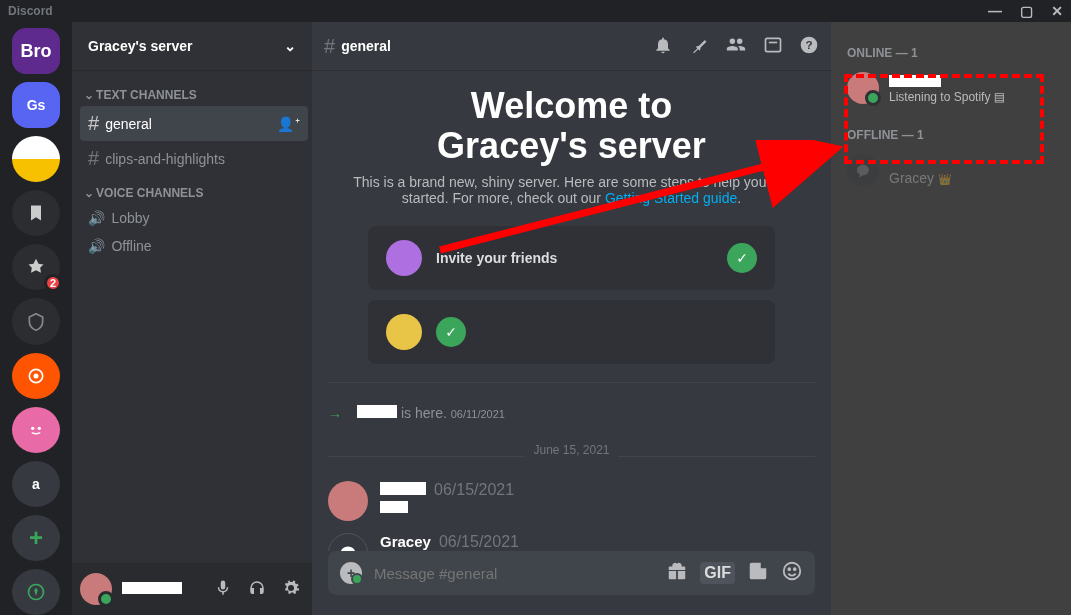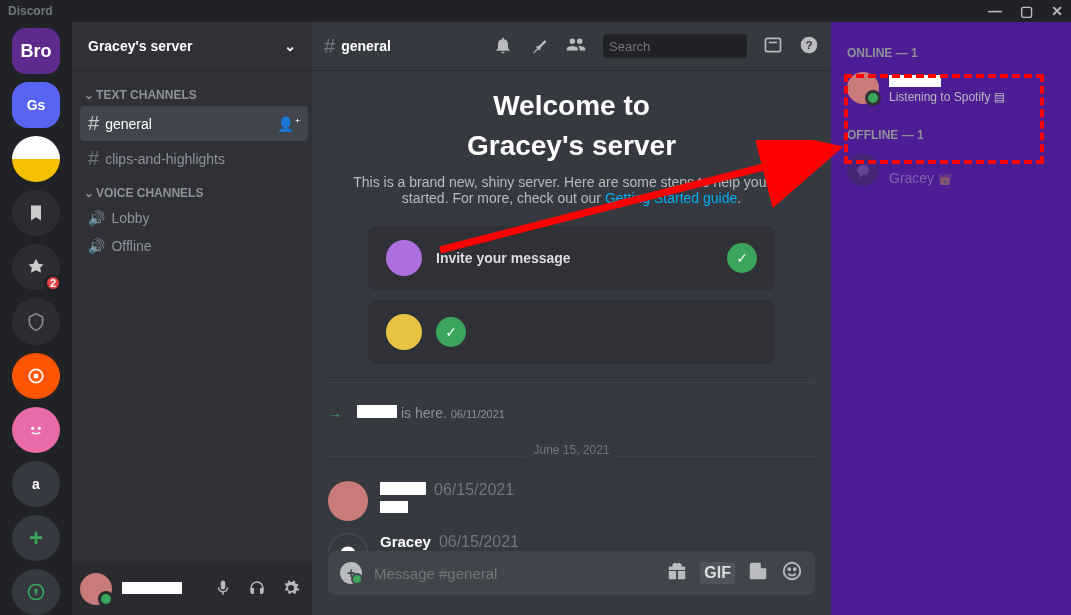--- a/index.html
+++ b/index.html
@@ -34,21 +34,21 @@
 .userbar .name .redact{background:#fff;width:60px;height:12px;display:inline-block;margin-left:2px}
 .userbar .ic{color:#b9bbbe;cursor:pointer;padding:4px}
 .chat{flex:1;background:#36393f;display:flex;flex-direction:column;min-width:0}
 .chat-header{height:48px;display:flex;align-items:center;padding:0 12px;box-shadow:0 1px 0 rgba(4,4,5,.2);gap:12px}
 .chat-header .title{display:flex;align-items:center;gap:6px;color:#fff;font-weight:600}
 .chat-header .icons{margin-left:auto;display:flex;align-items:center;gap:16px;color:#b9bbbe}
 .search{background:#202225;border-radius:4px;height:24px;width:144px;display:flex;align-items:center;padding:0 6px;color:#72767d;font-size:13px}
 .search input{background:transparent;border:none;outline:none;color:#dcddde;flex:1;font-size:13px}
 .messages{flex:1;overflow:auto;padding:16px 16px 0;position:relative}
 .welcome{text-align:center;margin-bottom:20px}
-.welcome h1{color:#fff;font-size:28px;font-weight:800;line-height:40px}
+.welcome h1{color:#fff;font-size:36px;font-weight:800;line-height:40px}
 .welcome p{color:#b9bbbe;font-size:14px;margin-top:8px}
 .welcome a{color:#00aff4;text-decoration:none}
 .card{background:#2f3136;border-radius:8px;padding:14px 18px;display:flex;align-items:center;gap:14px;margin:10px 40px;cursor:pointer}
 .card .badge{width:36px;height:36px;border-radius:50%}
 .card .b1{background:#ae6fe0}
 .card .b2{background:#e8c547}
 .card .txt{color:#dcddde;font-weight:600;flex:1}
 .card .chk{width:30px;height:30px;border-radius:50%;background:#3ba55c;display:flex;align-items:center;justify-content:center;color:#fff}
 .divider{display:flex;align-items:flex-end;color:#72767d;font-size:12px;margin:18px 0;gap:8px}
 .divider::before,.divider::after{content:'';flex:1;height:1px;background:#40444b}
@@ -60,21 +60,21 @@
 .msg .av.grace{background:#36393f;border:1px solid #4f545c;display:flex;align-items:center;justify-content:center}
 .msg .body{display:flex;flex-direction:column;gap:2px}
 .msg .hdr{display:flex;align-items:baseline;gap:8px}
 .msg .uname{color:#fff;font-weight:600;font-size:15px}
 .msg .ts{color:#72767d;font-size:16px}
 .msg .redact{background:#fff;width:46px;height:13px;display:inline-block}
 .composer{padding:0 16px 20px}
 .compbox{background:#40444b;border-radius:8px;height:44px;display:flex;align-items:center;padding:0 12px;gap:12px;color:#b9bbbe}
 .compbox input{flex:1;background:transparent;border:none;outline:none;color:#dcddde;font-size:15px}
 .compbox .ic{cursor:pointer;font-size:20px}
-.members{width:240px;background:#4c1d95;padding:16px 8px;position:relative}
+.members{width:240px;background:#404040;padding:16px 8px;position:relative}
 .mem-cat{color:#8e9297;font-size:12px;font-weight:600;text-transform:uppercase;padding:8px}
 .member{display:flex;align-items:flex-end;gap:10px;padding:4px 8px;border-radius:4px;cursor:pointer}
 .member .av{width:32px;height:32px;border-radius:50%;background:#c97a7a;position:relative;flex-shrink:0}
 .member .av.online::after{content:'';position:absolute;width:10px;height:10px;border-radius:50%;background:#3ba55c;bottom:-2px;right:-2px;border:3px solid #2f3136}
 .member .av.off{background:#36393f;display:flex;align-items:center;justify-content:center}
 .member .info{display:flex;flex-direction:column;font-size:14px}
 .member .nm{color:#dcddde;font-weight:500}
 .member .nm .redact{background:#fff;width:52px;height:12px;display:inline-block}
 .member .status{color:#b9bbbe;font-size:12px}
 .member.offline{opacity:.35}
@@ -206,45 +206,39 @@
       <div class="icons">
         <span class="ic"><svg width="20" height="20" viewBox="0 0 24 24" fill="#b9bbbe">
               <path d="M12 22a2 2 0 002-2h-4a2 2 0 002 2zm6-6V11a6 6 0 00-5-5.9V4a1 1 0 00-2 0v1.1A6 6 0 006 11v5l-2 2v1h16v-1l-2-2z"></path>
             </svg></span>
         <span class="ic"><svg width="20" height="20" viewBox="0 0 24 24" fill="#b9bbbe">
               <path d="M16 3l5 5-7 7-1 4-2-2-5 5-1-1 5-5-2-2 4-1 7-7-3-3z"></path>
             </svg></span>
         <span class="ic"><svg width="22" height="22" viewBox="0 0 24 24" fill="#b9bbbe">
               <path d="M16 11a3 3 0 100-6 3 3 0 000 6zm-8 0a3 3 0 100-6 3 3 0 000 6zm0 2c-2 0-6 1-6 3v2h12v-2c0-2-4-3-6-3zm8 0c2 0 6 1 6 3v2h-6v-2c0-1-1-2-2-2l2-1z"></path>
             </svg></span>
-        <div class="search">
-            <input placeholder="Search" style="">
-            <svg width="14" height="14" viewBox="0 0 24 24" fill="#72767d">
-              <path d="M10 2a8 8 0 105 14l5 5 2-2-5-5a8 8 0 00-7-12zm0 3a5 5 0 110 10 5 5 0 010-10z"></path>
-            </svg>
-          </div>
         <span class="ic"><svg width="20" height="20" viewBox="0 0 24 24" fill="#b9bbbe">
               <rect x="3" y="4" width="18" height="16" rx="2" fill="none" stroke="#b9bbbe" stroke-width="2"></rect>
               <rect x="7" y="8" width="10" height="2"></rect>
             </svg></span>
         <span class="ic"><svg width="20" height="20" viewBox="0 0 24 24" fill="#b9bbbe">
               <circle cx="12" cy="12" r="10"></circle>
               <text x="12" y="17" text-anchor="middle" fill="#36393f" font-size="14" font-weight="bold">?</text>
             </svg></span>
       </div>
     </div>
     <div class="messages">
       <div class="welcome">
         <h1>Welcome to</h1>
         <h1>Gracey's server</h1>
         <p><span>This is a brand new, shiny server. Here are some steps to help you get started. For more, check out our </span><a href="#">Getting Started guide</a><span>.</span></p>
       </div>
       <div class="card">
         <div class="badge b1"></div>
-        <div class="txt">Invite your message</div>
+        <div class="txt">Invite your friends</div>
         <div class="chk">✓</div>
       </div>
       <div class="card">
         <div class="badge b2"></div>
         <div class="chk">✓</div>
       </div>
       <div style="height:1px;background:#40444b;margin:18px 0"></div>
       <div class="sysmsg">
         <span class="arrow">→</span>
         <span><span class="redact"></span> <span>is here.</span> <span class="ts" style="font-size:11px">06/11/2021</span></span>

